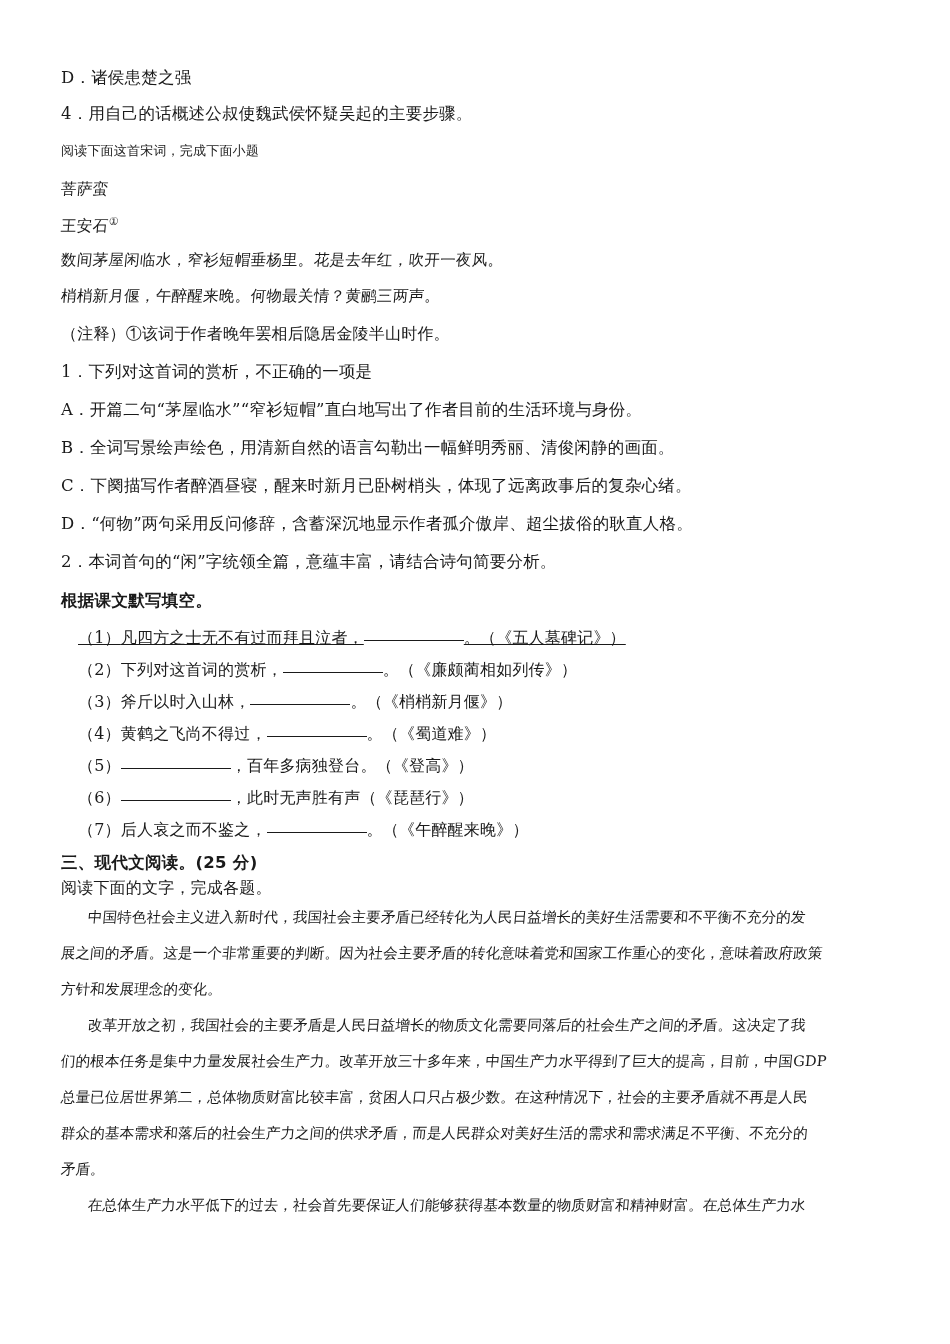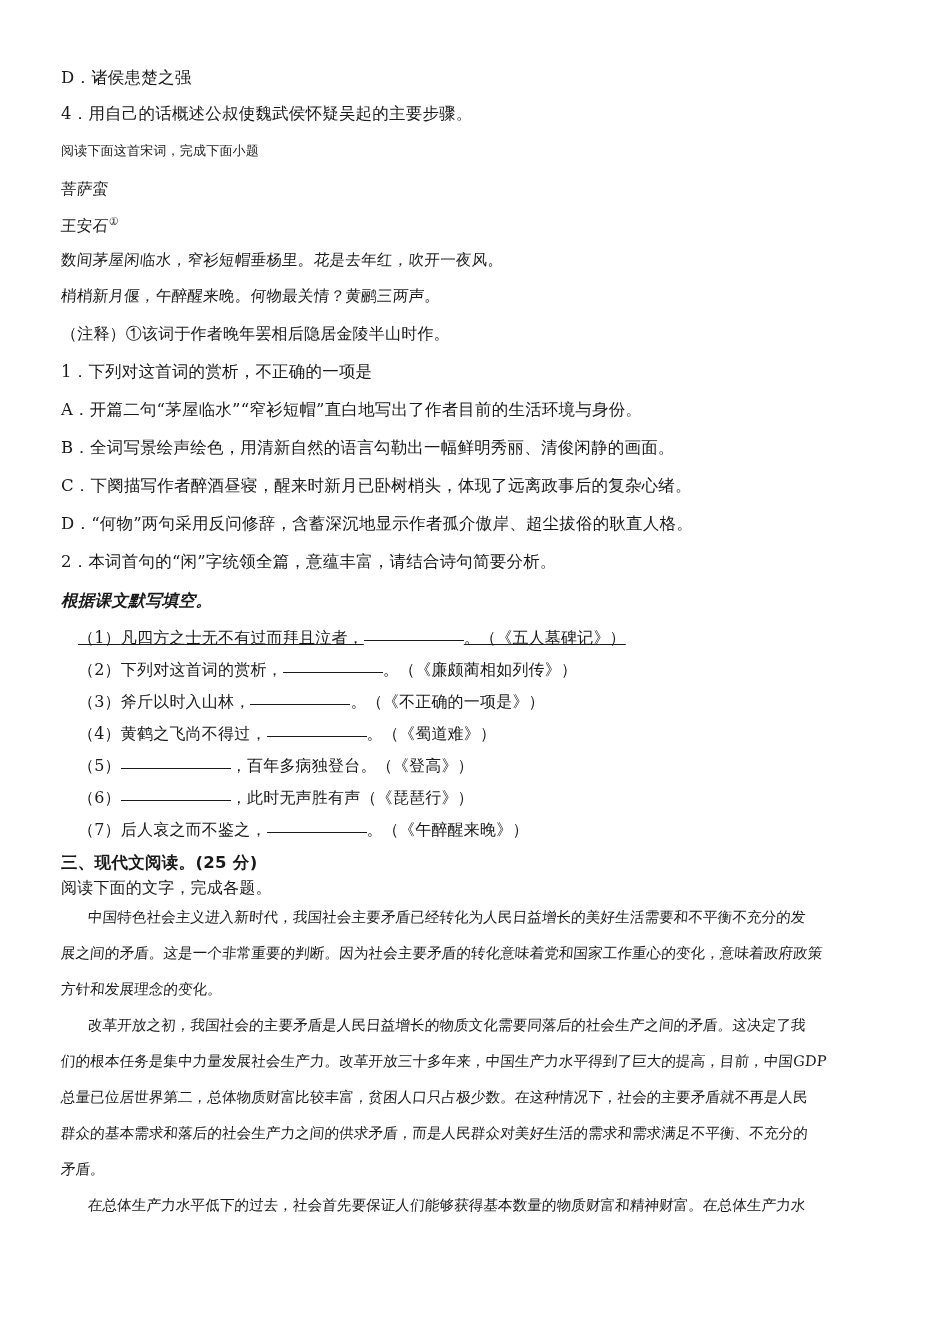--- a/index.html
+++ b/index.html
@@ -93,32 +93,32 @@
   <div class="kai" style="top:287px;">梢梢新月偃，午醉醒来晚。何物最关情？黄鹂三两声。</div>
   <div class="qline" style="top:324px; left:45px; font-size:16px;">（注释）①该词于作者晚年罢相后隐居金陵半山时作。</div>
 
   <div class="qline" style="top:362px;">1．下列对这首词的赏析，不正确的一项是</div>
   <div class="qline" style="top:438px;">B．全词写景绘声绘色，用清新自然的语言勾勒出一幅鲜明秀丽、清俊闲静的画面。</div>
   <div class="qline" style="top:400px;">A．开篇二句“茅屋临水”“窄衫短帽”直白地写出了作者目前的生活环境与身份。</div>
   <div class="qline" style="top:476px;">C．下阕描写作者醉酒昼寝，醒来时新月已卧树梢头，体现了远离政事后的复杂心绪。</div>
   <div class="qline" style="top:514px;">D．“何物”两句采用反问修辞，含蓄深沉地显示作者孤介傲岸、超尘拔俗的耿直人格。</div>
   <div class="qline" style="top:552px;">2．本词首句的“闲”字统领全篇，意蕴丰富，请结合诗句简要分析。</div>
 
-  <div class="heading-bold" style="top:590px;font-style:italic;">根据课文默写填空。</div>
+  <div class="heading-bold" style="top:590px;">根据课文默写填空。</div>
 
   <div class="blank-item" style="top:625px;text-decoration:underline;">
     <span>（1）</span><span>凡四方之士无不有过而拜且泣者，</span><span class="ul" style="width:100px;"></span><span>。（《五人墓碑记》）</span>
   </div>
 
   <div class="blank-item" style="top:657px;">
     <span>（2）</span><span>下列对这首词的赏析，</span><span class="ul" style="width:100px;"></span><span>。（《廉颇蔺相如列传》）</span>
   </div>
 
   <div class="blank-item" style="top:689px;">
-    <span>（3）</span><span>斧斤以时入山林，</span><span class="ul" style="width:100px;"></span><span>。（《不正确的一项是》）</span>
+    <span>（3）</span><span>斧斤以时入山林，</span><span class="ul" style="width:100px;"></span><span>。（《梢梢新月偃》）</span>
   </div>
 
   <div class="blank-item" style="top:721px;">
     <span>（4）</span><span>黄鹤之飞尚不得过，</span><span class="ul" style="width:100px;"></span><span>。（《蜀道难》）</span>
   </div>
 
   <div class="blank-item" style="top:753px;">
     <span>（5）</span><span></span><span class="ul" style="width:110px;"></span><span>，百年多病独登台。（《登高》）</span>
   </div>
 

